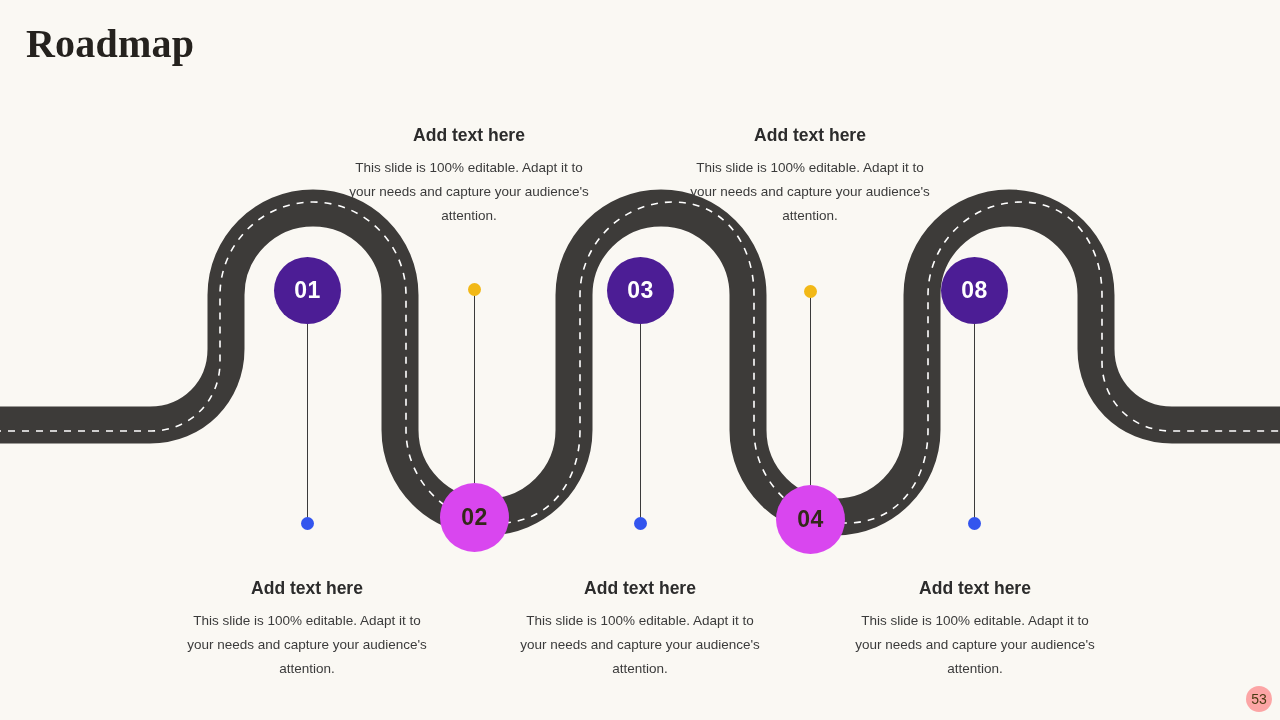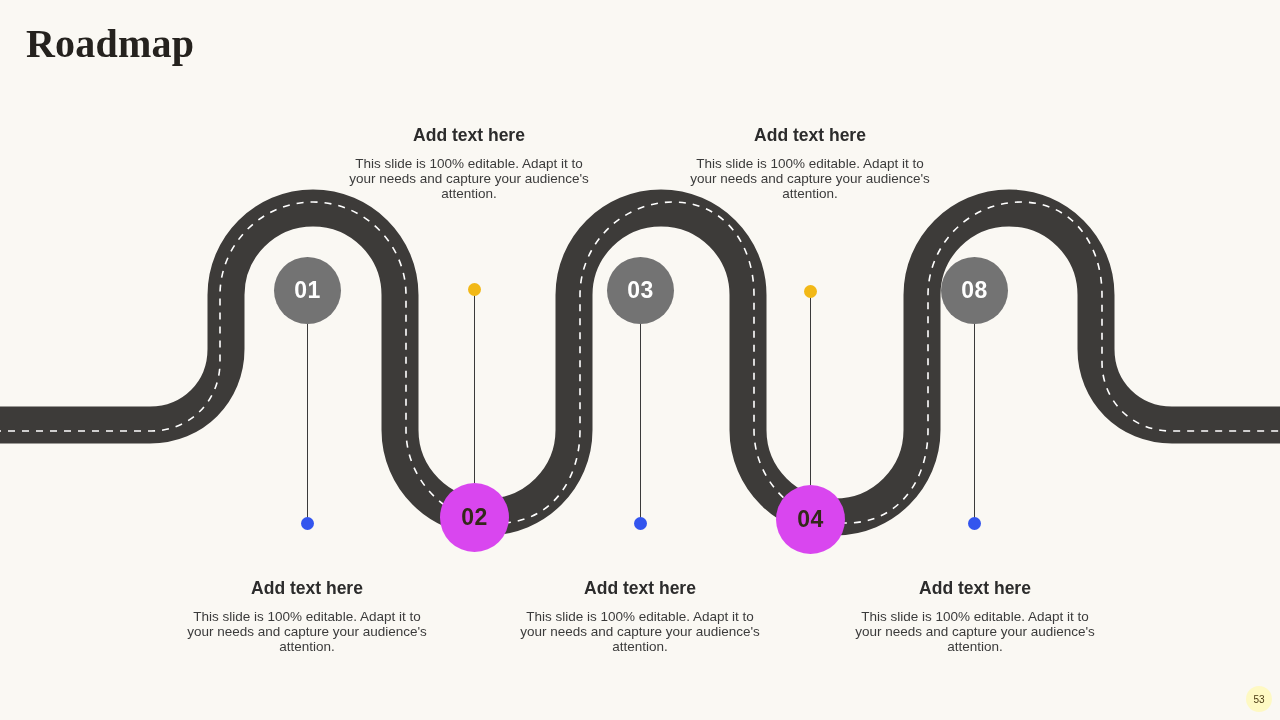--- a/index.html
+++ b/index.html
@@ -52,35 +52,35 @@
     font-size: 17.5px;
     color: #2c2c2c;
     line-height: 22px;
     margin: 0 0 10px 0;
     white-space: nowrap;
   }
   .tb-body {
     font-family: "Liberation Sans", sans-serif;
     font-size: 13.5px;
     color: #3b3b3b;
-    line-height: 15px;
+    line-height: 24px;
     margin: 0;
   }
   .node-circle {
     position: absolute;
     border-radius: 50%;
     display: flex;
     align-items: center;
     justify-content: center;
     font-family: "Liberation Sans", sans-serif;
     font-weight: bold;
     letter-spacing: 0.5px;
   }
   .node-blue {
-    background: #737373;
+    background: #4c1d95;
     color: #ffffff;
     font-size: 23px;
   }
   .node-yellow {
     background: #d946ef;
     color: #33291a;
     font-size: 23px;
   }
   .connector-line {
     position: absolute;
@@ -93,26 +93,26 @@
   }
   .dot-blue { background: #3355ee; }
   .dot-yellow { background: #f2b816; }
   #page-number-badge {
     position: absolute;
     right: 8px;
     bottom: 8px;
     width: 26px;
     height: 26px;
     border-radius: 50%;
-    background: #fef9c3;
+    background: #fca5a5;
     display: flex;
     align-items: center;
     justify-content: center;
     font-family: "Liberation Sans", sans-serif;
-    font-size: 10px;
+    font-size: 14px;
     color: #4a3a12;
   }
 </style>
 </head>
 <body>
 
 <div id="slide">
 
   <div id="page-title">Roadmap</div>
 

